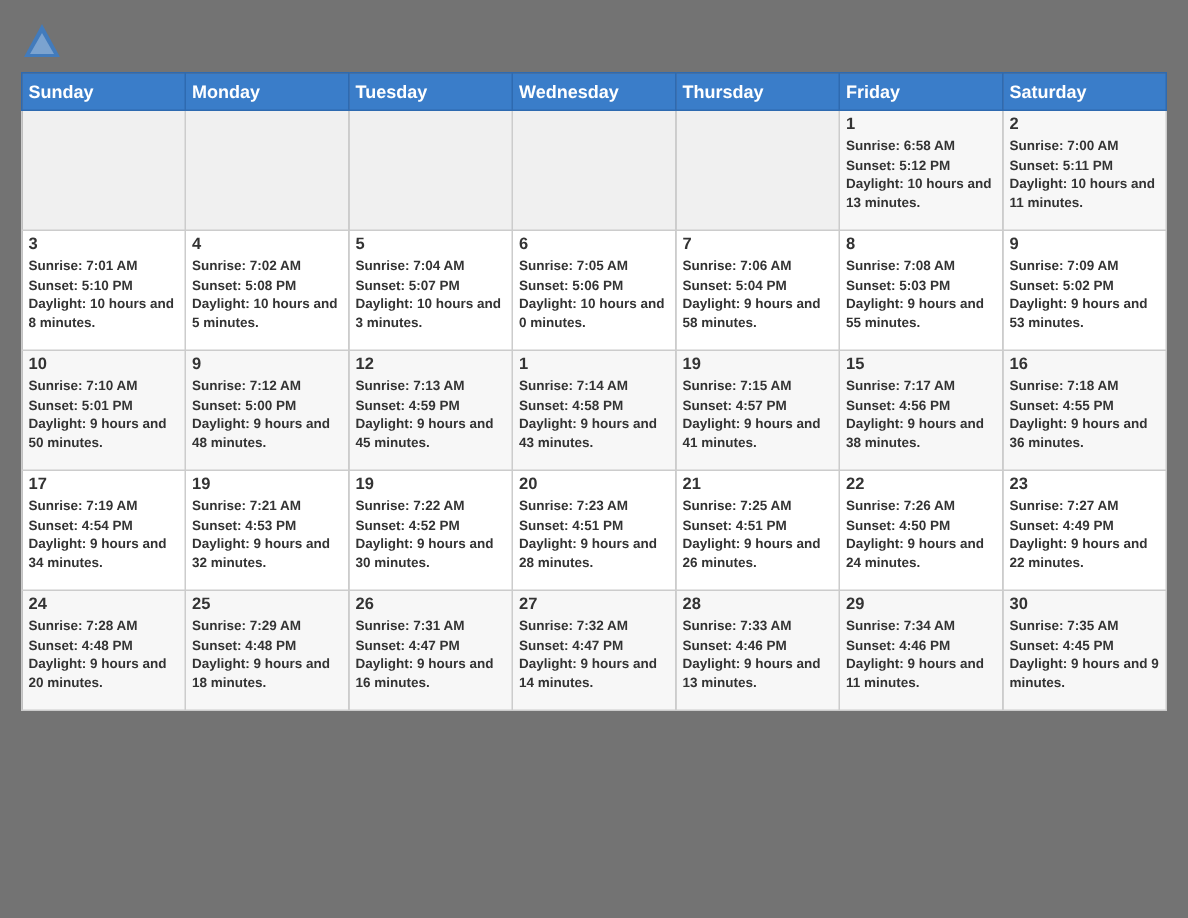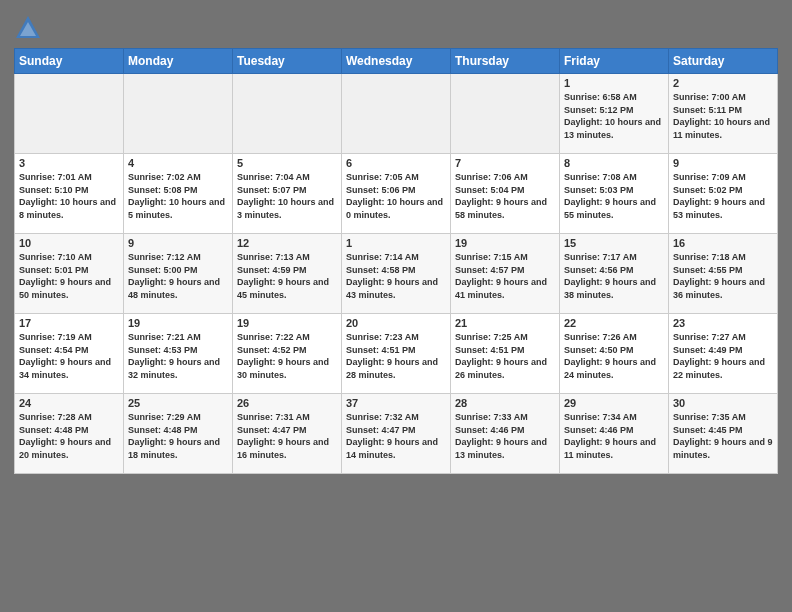--- a/index.html
+++ b/index.html
@@ -252,21 +252,21 @@
           </td>
           <td>
             <span class="day-num">25</span>
             <div class="day-info">Sunrise: 7:29 AM<br>Sunset: 4:48 PM<br>Daylight: 9 hours and 18 minutes.</div>
           </td>
           <td>
             <span class="day-num">26</span>
             <div class="day-info">Sunrise: 7:31 AM<br>Sunset: 4:47 PM<br>Daylight: 9 hours and 16 minutes.</div>
           </td>
           <td>
-            <span class="day-num">37</span>
+            <span class="day-num">27</span>
             <div class="day-info">Sunrise: 7:32 AM<br>Sunset: 4:47 PM<br>Daylight: 9 hours and 14 minutes.</div>
           </td>
           <td>
             <span class="day-num">28</span>
             <div class="day-info">Sunrise: 7:33 AM<br>Sunset: 4:46 PM<br>Daylight: 9 hours and 13 minutes.</div>
           </td>
           <td>
             <span class="day-num">29</span>
             <div class="day-info">Sunrise: 7:34 AM<br>Sunset: 4:46 PM<br>Daylight: 9 hours and 11 minutes.</div>
           </td>

